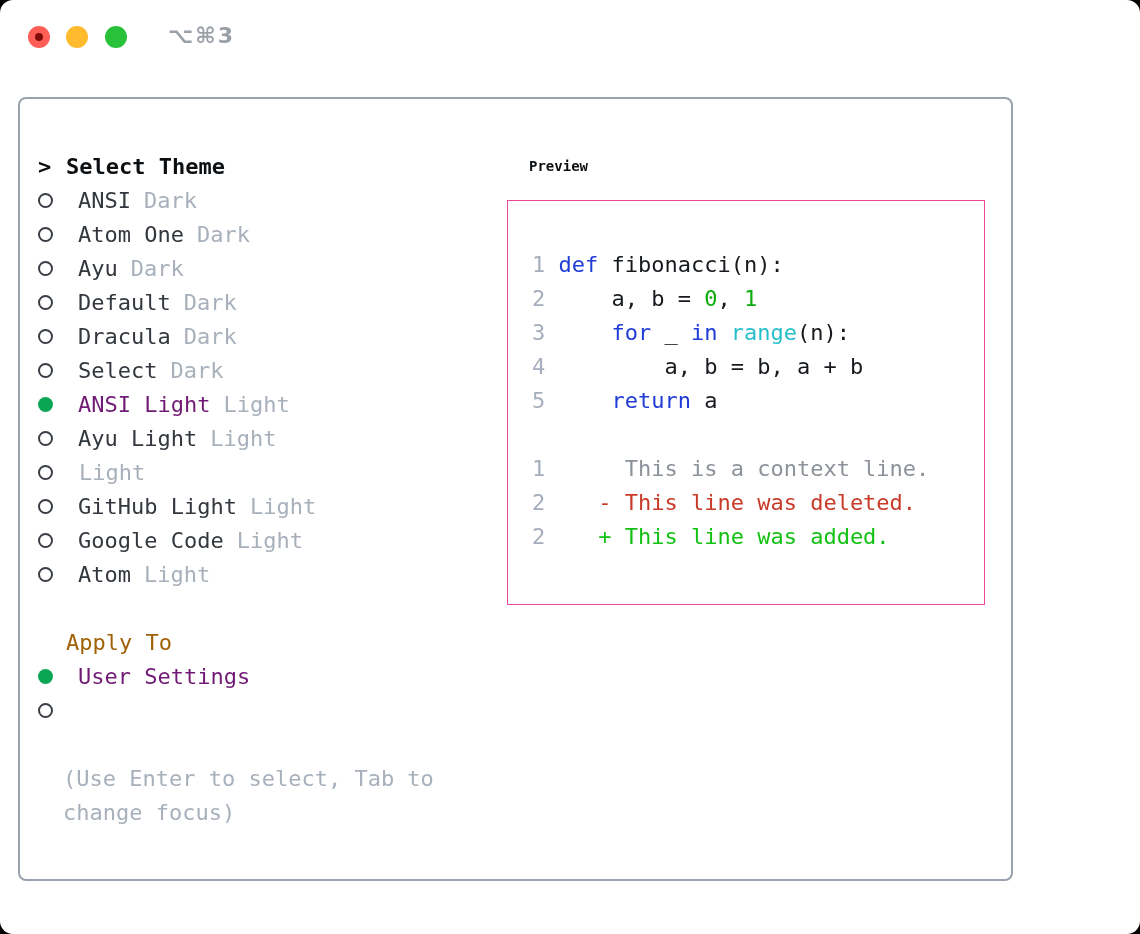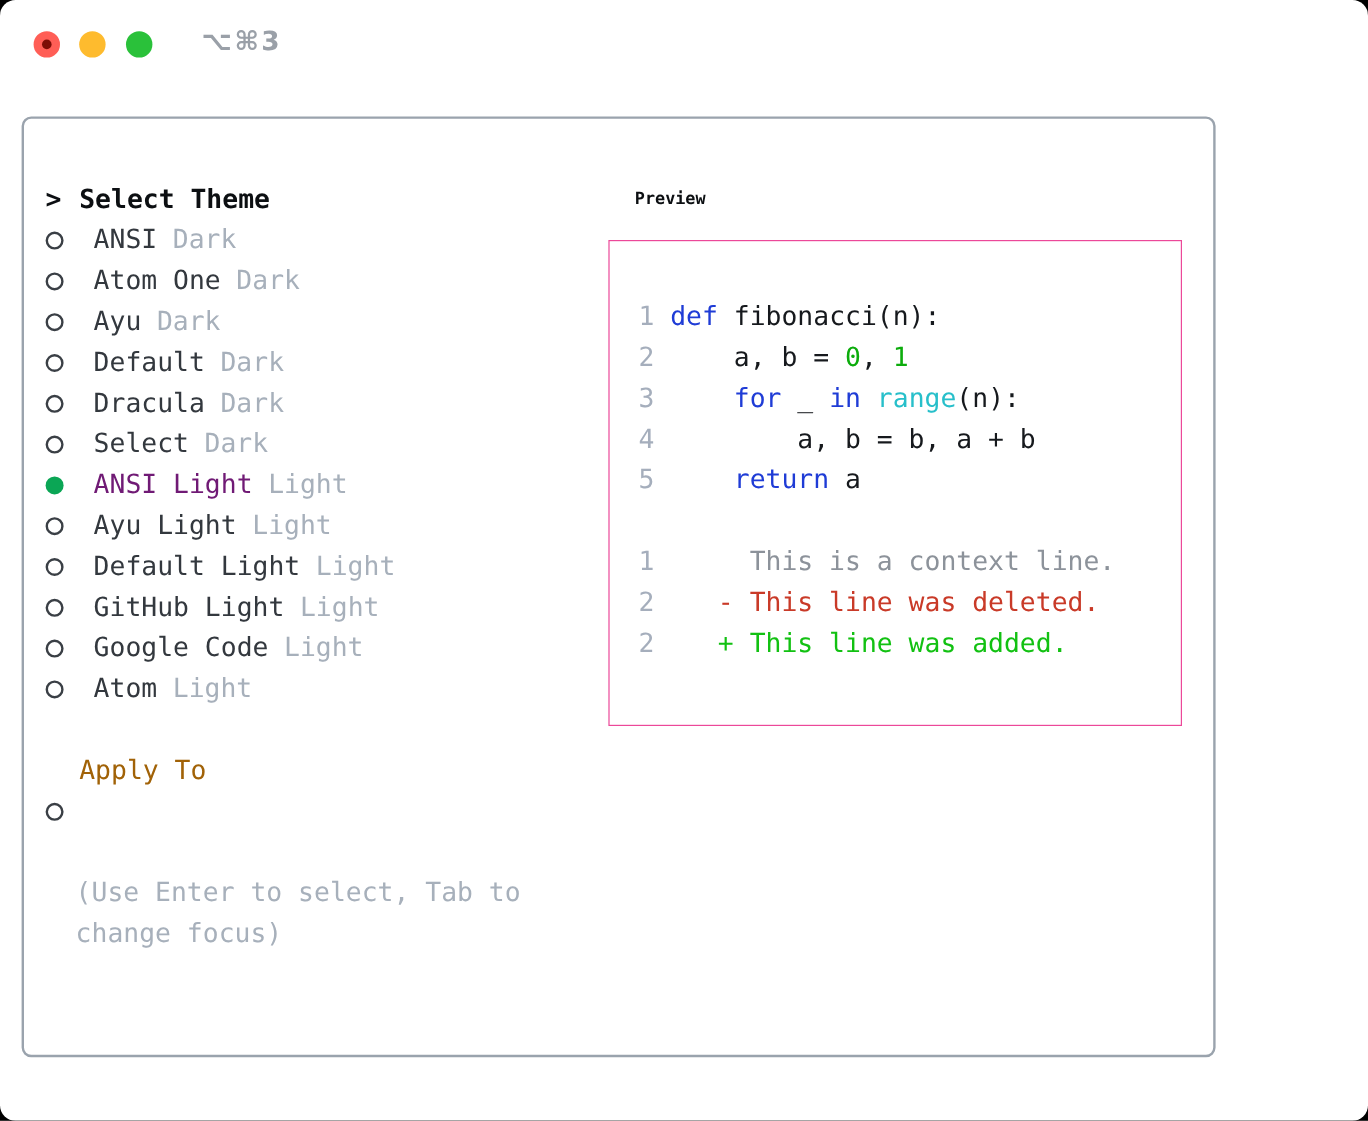--- a/index.html
+++ b/index.html
@@ -105,21 +105,20 @@
             <span class="nm">ANSI Light</span>
             <span class="vr">Light</span>
           </div>
           <div class="row">
             <span class="icon ring"></span>
             <span class="nm">Ayu Light</span>
             <span class="vr">Light</span>
           </div>
           <div class="row">
             <span class="icon ring"></span>
-            <span class="nm">Default Light</span>
             <span class="vr">Light</span>
           </div>
           <div class="row">
             <span class="icon ring"></span>
             <span class="nm">GitHub Light</span>
             <span class="vr">Light</span>
           </div>
           <div class="row">
             <span class="icon ring"></span>
             <span class="nm">Google Code</span>
@@ -133,20 +132,24 @@
         </div>
 
       <div class="spacer"></div>
 
       <div class="row">
         <span class="icon"></span>
         <span class="hdr2">Apply To</span>
       </div>
 
       <div id="apply-rows">
+          <div class="row sel">
+            <span class="icon dot-sel"></span>
+            <span class="nm">User Settings</span>
+          </div>
           <div class="row">
             <span class="icon ring"></span>
           </div>
         </div>
 
       <div class="spacer"></div>
 
       <div id="help-rows">
           <div class="help">(Use Enter to select, Tab to</div>
           <div class="help">change focus)</div>

